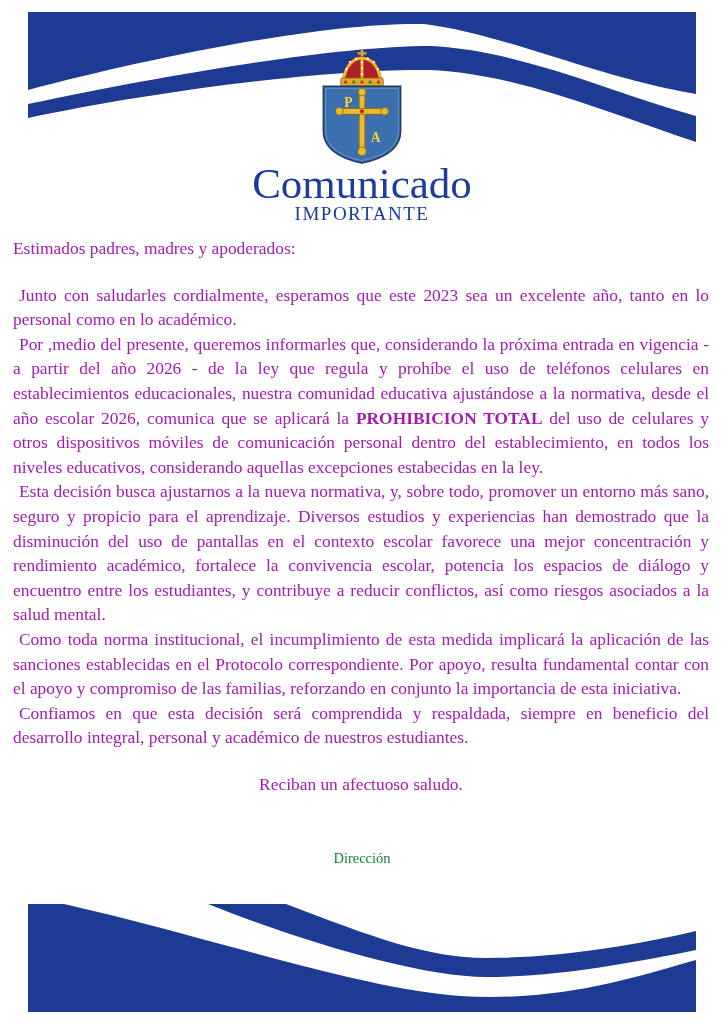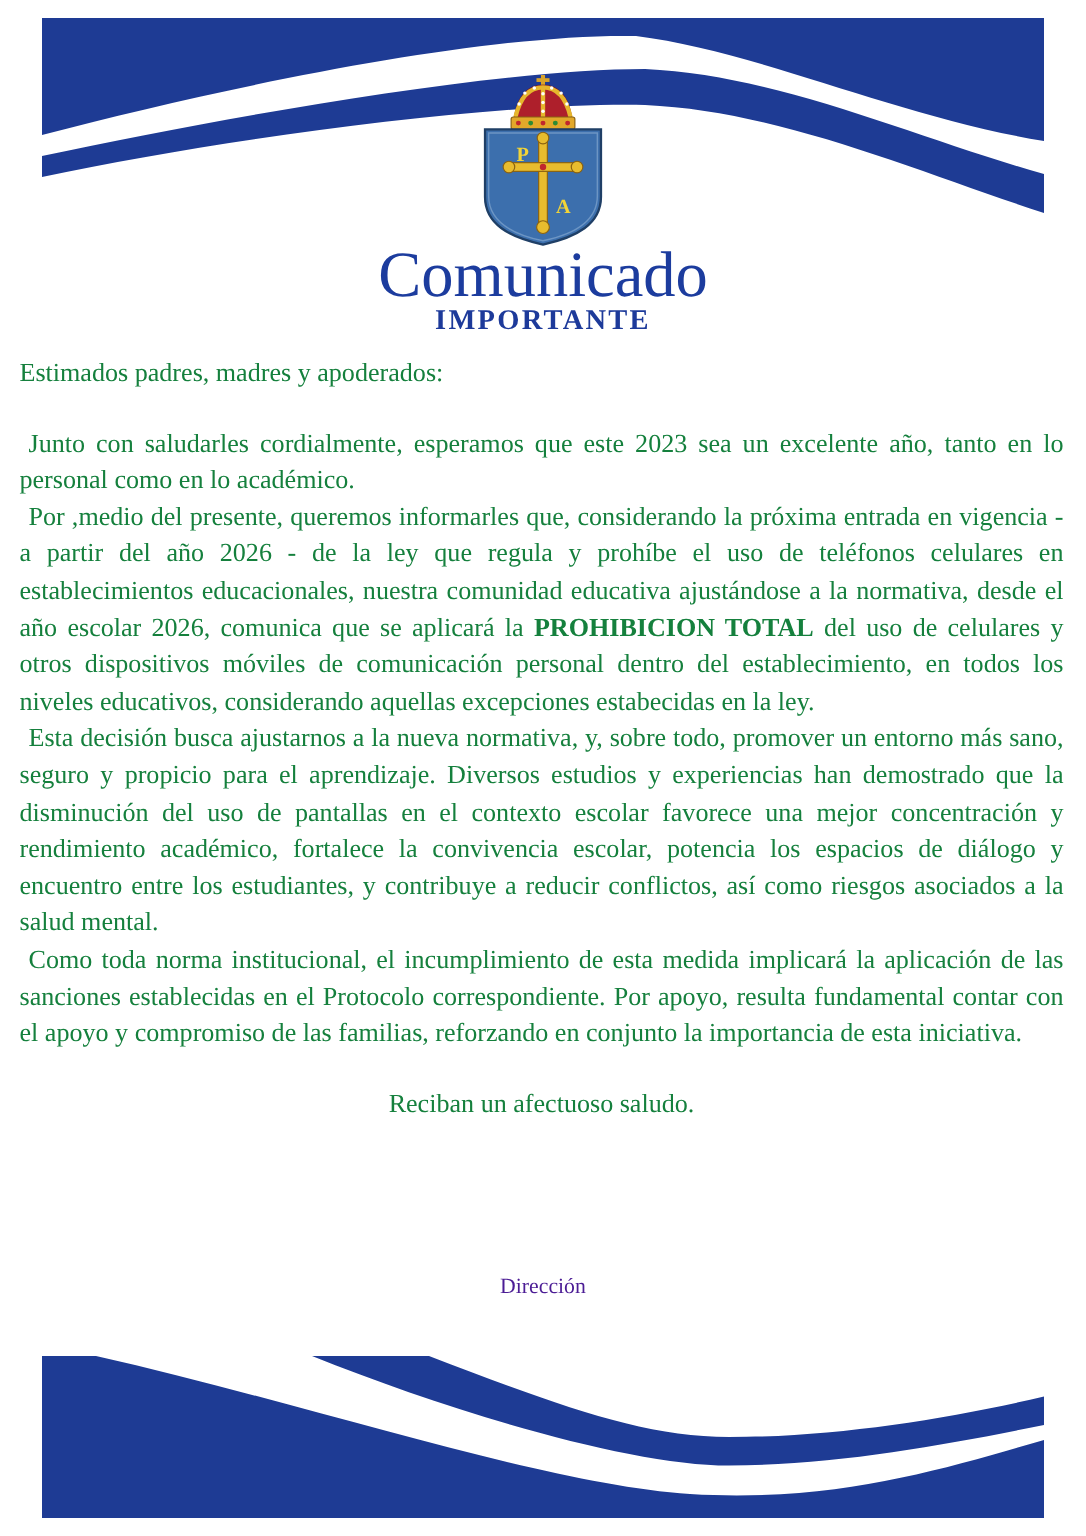--- a/index.html
+++ b/index.html
@@ -12,35 +12,35 @@
   .footer-wave{bottom:0;}
   .crest{position:absolute;left:312px;top:50px;width:100px;height:114px;}
   .crest svg{width:100%;height:100%;display:block;}
   .doc-title{
     position:absolute;top:162px;left:0;width:100%;margin:0;
     text-align:center;font-size:43px;line-height:1.0;font-weight:400;
     color:#1c3c9e;
   }
   .doc-subtitle{
     position:absolute;top:204px;left:0;width:100%;margin:0;
-    text-align:center;font-size:19px;line-height:1.0;font-weight:700;
+    text-align:center;font-size:19px;line-height:1.0;font-weight:400;
     letter-spacing:1.5px;color:#1d3a9a;
   }
   .letter{
     position:absolute;left:13px;right:15px;top:236px;
     font-size:17.4px;line-height:24.6px;text-align:justify;
-    color:#15803d;
+    color:#a21caf;
   }
   .letter p{margin:0;text-indent:6px;}
   .letter p.salutation{text-indent:0;margin-bottom:22px;text-align:left;}
   .letter p.closing{text-indent:0;margin-top:22px;text-align:center;}
   .letter strong{font-weight:700;}
   .signature{
     position:absolute;top:849px;left:0;width:100%;text-align:center;
-    font-size:14.5px;line-height:19.5px;color:#4c1d95;
+    font-size:14.5px;line-height:19.5px;color:#15803d;
   }
 </style>
 </head>
 <body>
 
 <div class="page">
 
   <svg class="header-wave" width="724" height="175" viewBox="0 0 724 175" aria-hidden="true">
     <path d="M 28,12 L 696,12 L 696,94 C 598,78 505,34 424,24 C 322,22 150,58 28,90 Z" fill="#1e3b94"></path>
     <path d="M 28,104 C 150,78 330,46 430,46 C 520,50 610,92 696,116 L 696,142 C 610,114 520,74 430,70 C 330,68 150,92 28,118 Z" fill="#1e3b94"></path>
@@ -94,20 +94,21 @@
 
   <h1 class="doc-title">Comunicado</h1>
   <h2 class="doc-subtitle">IMPORTANTE</h2>
 
   <div class="letter">
     <p class="salutation">Estimados padres, madres y apoderados:</p>
     <p>Junto con saludarles cordialmente, esperamos que este 2023 sea un excelente año, tanto en lo personal como en lo académico.</p>
     <p><span>Por ,medio del presente, queremos informarles que, considerando la próxima entrada en vigencia - a partir del año 2026 - de la ley que regula y prohíbe el uso de teléfonos celulares en establecimientos educacionales, nuestra comunidad educativa ajustándose a la normativa, desde el año escolar 2026, comunica que se aplicará la </span><strong>PROHIBICION TOTAL</strong><span> del uso de celulares y otros dispositivos móviles de comunicación personal dentro del establecimiento, en todos los niveles educativos, considerando aquellas excepciones estabecidas en la ley.</span></p>
     <p>Esta decisión busca ajustarnos a la nueva normativa, y, sobre todo, promover un entorno más sano, seguro y propicio para el aprendizaje. Diversos estudios y experiencias han demostrado que la disminución del uso de pantallas en el contexto escolar favorece una mejor concentración y rendimiento académico, fortalece la convivencia escolar, potencia los espacios de diálogo y encuentro entre los estudiantes, y contribuye a reducir conflictos, así como riesgos asociados a la salud mental.</p>
     <p>Como toda norma institucional, el incumplimiento de esta medida implicará la aplicación de las sanciones establecidas en el Protocolo correspondiente. Por apoyo, resulta fundamental contar con el apoyo y compromiso de las familias, reforzando en conjunto la importancia de esta iniciativa.</p>
+    <p>Confiamos en que esta decisión será comprendida y respaldada, siempre en beneficio del desarrollo integral, personal y académico de nuestros estudiantes.</p>
     <p class="closing">Reciban un afectuoso saludo.</p>
   </div>
 
   <div class="signature">
     <div>Dirección</div>
   </div>
 
   <svg class="footer-wave" width="724" height="125" viewBox="0 0 724 125" aria-hidden="true">
     <path d="M 28,5 L 64,5 C 210,38 360,90 460,97 C 560,103 632,79 696,61 L 696,113 L 28,113 Z" fill="#1e3b94"></path>
     <path d="M 208,5 L 286,5 C 372,38 428,59 486,59 C 556,59 632,47 696,32 L 696,51 C 632,64 556,78 486,78 C 420,78 300,42 208,5 Z" fill="#1e3b94"></path>

